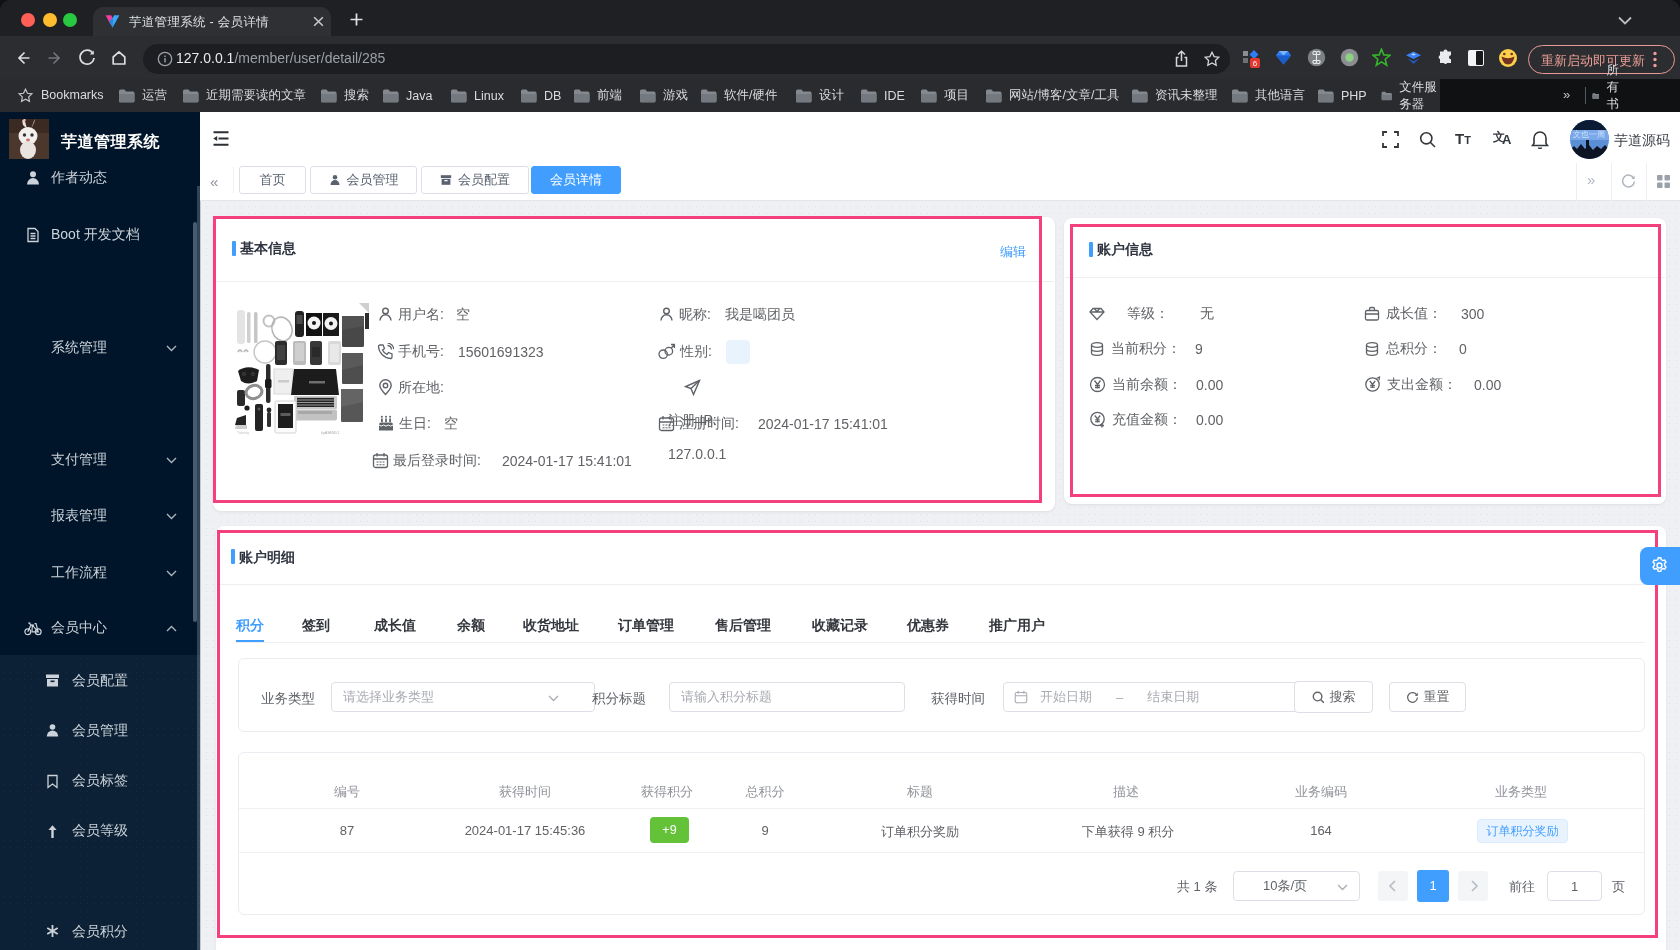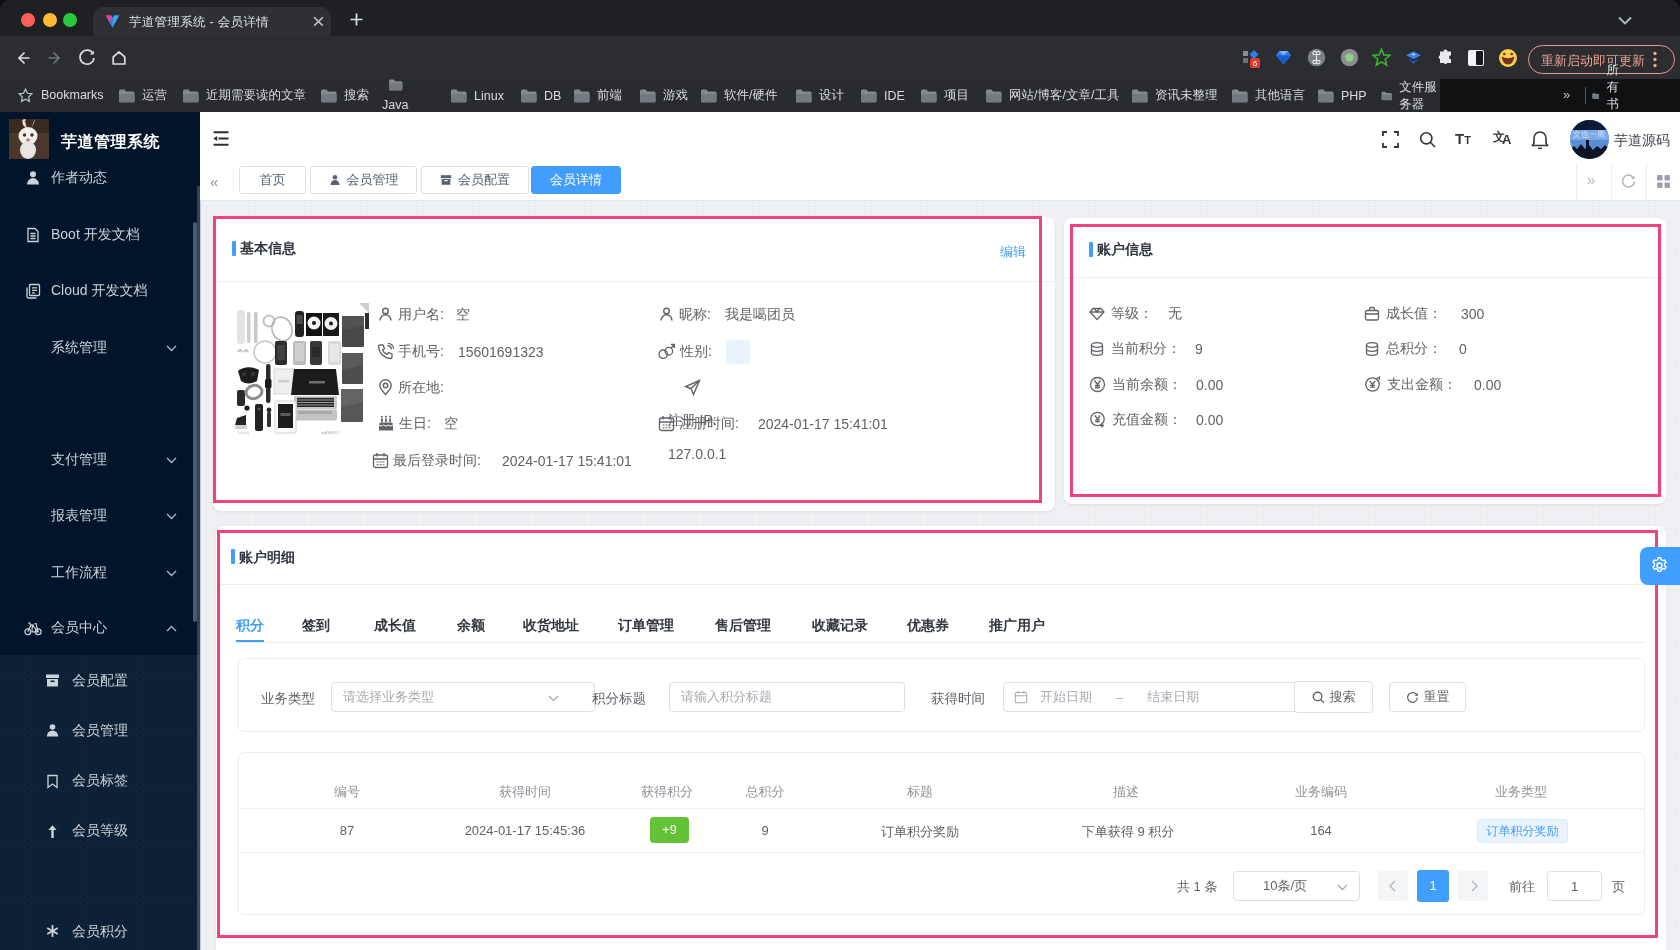--- a/index.html
+++ b/index.html
@@ -82,20 +82,34 @@
       <svg class="abs" style="left:46px;top:13px;" width="18" height="18" viewBox="0 0 18 18">
           <path d="M7.5 3.5 L13 9 L7.5 14.5 M13 9 H2.5" stroke="#70747a" stroke-width="1.7" fill="none"></path>
         </svg>
       <svg class="abs" style="left:78px;top:13px;" width="18" height="18" viewBox="0 0 18 18">
           <path d="M15 4.5 A7 7 0 1 0 16 9" stroke="#dadce0" stroke-width="1.7" fill="none"></path>
           <path d="M15.8 1.5 L15.8 5.5 L11.8 5.5" fill="#dadce0" stroke="none"></path>
         </svg>
       <svg class="abs" style="left:110px;top:13px;" width="18" height="18" viewBox="0 0 18 18">
           <path d="M3.2 15 V8 L9 2.8 L14.8 8 V15 Z" stroke="#dadce0" stroke-width="1.7" fill="none" stroke-linejoin="round"></path>
         </svg>
+      <div id="urlpill">
+        <svg class="abs" style="left:14px;top:7px;" width="16" height="16" viewBox="0 0 16 16">
+            <circle cx="8" cy="8" r="6.7" stroke="#9aa0a6" stroke-width="1.3" fill="none"></circle>
+            <path d="M8 7 V11.4 M8 4.6 V6" stroke="#9aa0a6" stroke-width="1.4"></path>
+          </svg>
+        <span class="abs" style="left:33px;top:6px;font-size:14px;color:#e8eaed;">127.0.0.1<span style="color:#9aa0a6;">/member/user/detail/285</span></span>
+        <svg class="abs" style="left:1030px;top:6px;" width="17" height="18" viewBox="0 0 17 18">
+            <path d="M8.5 1.5 V11 M5 4.5 L8.5 1.2 L12 4.5" stroke="#d4d6d9" stroke-width="1.5" fill="none"></path>
+            <path d="M5.5 7.5 H3.5 V16 H13.5 V7.5 H11.5" stroke="#d4d6d9" stroke-width="1.5" fill="none"></path>
+          </svg>
+        <svg class="abs" style="left:1061px;top:7px;" width="16" height="16" viewBox="0 0 16 16">
+            <path d="M8 1.3 L10.1 5.6 L14.8 6.2 L11.4 9.5 L12.2 14.2 L8 11.9 L3.8 14.2 L4.6 9.5 L1.2 6.2 L5.9 5.6 Z" stroke="#d4d6d9" stroke-width="1.3" fill="none"></path>
+          </svg>
+      </div>
 
       <svg class="abs" style="left:1242px;top:13px;" width="19" height="19" viewBox="0 0 19 19">
           <rect x="1" y="2" width="5" height="5" fill="#8a8d91"></rect>
           <rect x="1" y="9" width="5" height="5" fill="#6e7174"></rect>
           <path d="M12 1 L16.5 5.5 L12 10 L7.5 5.5 Z" fill="#2f7df0"></path>
           <rect x="8" y="9" width="10" height="10" rx="2" fill="#e4392e"></rect>
           <text x="13" y="17" font-size="8" fill="#fff" text-anchor="middle" font-family="Liberation Sans">6</text>
         </svg>
       <svg class="abs" style="left:1275px;top:13px;" width="17" height="17" viewBox="0 0 17 17">
           <path d="M4 2 H13 L16 6.5 L8.5 15.5 L1 6.5 Z" fill="#2f7df0"></path>
@@ -158,21 +172,21 @@
           </svg>
           <span class="bktxt">近期需要读的文章</span>
         </div>
       <div class="bkitem" style="left:320px;">
           <svg width="17" height="14" viewBox="0 0 17 14">
             <path d="M1 2 a1.5 1.5 0 0 1 1.5 -1.5 h4 l1.5 2 h7 a1.5 1.5 0 0 1 1.5 1.5 v8 a1.5 1.5 0 0 1 -1.5 1.5 h-12.5 a1.5 1.5 0 0 1 -1.5 -1.5 Z" fill="#84898f"></path>
             <path d="M1 5 h15.5 v6.5 a1.5 1.5 0 0 1 -1.5 1.5 h-12.5 a1.5 1.5 0 0 1 -1.5 -1.5 Z" fill="#74797f"></path>
           </svg>
           <span class="bktxt">搜索</span>
         </div>
-      <div class="bkitem" style="left:382px;flex-direction:column;">
+      <div class="bkitem" style="left:382px;">
           <svg width="17" height="14" viewBox="0 0 17 14">
             <path d="M1 2 a1.5 1.5 0 0 1 1.5 -1.5 h4 l1.5 2 h7 a1.5 1.5 0 0 1 1.5 1.5 v8 a1.5 1.5 0 0 1 -1.5 1.5 h-12.5 a1.5 1.5 0 0 1 -1.5 -1.5 Z" fill="#84898f"></path>
             <path d="M1 5 h15.5 v6.5 a1.5 1.5 0 0 1 -1.5 1.5 h-12.5 a1.5 1.5 0 0 1 -1.5 -1.5 Z" fill="#74797f"></path>
           </svg>
           <span class="bktxt">Java</span>
         </div>
       <div class="bkitem" style="left:450px;">
           <svg width="17" height="14" viewBox="0 0 17 14">
             <path d="M1 2 a1.5 1.5 0 0 1 1.5 -1.5 h4 l1.5 2 h7 a1.5 1.5 0 0 1 1.5 1.5 v8 a1.5 1.5 0 0 1 -1.5 1.5 h-12.5 a1.5 1.5 0 0 1 -1.5 -1.5 Z" fill="#84898f"></path>
             <path d="M1 5 h15.5 v6.5 a1.5 1.5 0 0 1 -1.5 1.5 h-12.5 a1.5 1.5 0 0 1 -1.5 -1.5 Z" fill="#74797f"></path>
@@ -296,27 +310,20 @@
             <path d="M2 14.5 a6 6.4 0 0 1 12 0 Z"></path>
           </svg>
           <span class="txt">作者动态</span>
         </div>
       <div class="mi" style="top:95px;">
           <svg style="left:25px;" width="16" height="16" viewBox="0 0 16 16" fill="none" stroke="#ccd2da" stroke-width="1.3">
             <path d="M3 1.5 h7 l3 3 v10 h-10 Z"></path>
             <path d="M5.5 6.5 h5 M5.5 9 h5 M5.5 11.5 h5"></path>
           </svg>
           <span class="txt">Boot 开发文档</span>
-        </div>
-      <div class="mi" style="top:151px;">
-          <svg style="left:25px;" width="16" height="16" viewBox="0 0 16 16" fill="none" stroke="#ccd2da" stroke-width="1.3">
-            <rect x="4.5" y="1.5" width="10" height="11" rx="1"></rect>
-            <path d="M2 4.5 v9 a1.5 1.5 0 0 0 1.5 1.5 h8 M7 4.8 h5 M7 7.3 h5 M7 9.8 h3"></path>
-          </svg>
-          <span class="txt">Cloud 开发文档</span>
         </div>
       <div class="mi" style="top:207.5px;">
           <span class="txt">系统管理</span>
           <svg class="chev" style="top:25px;" width="11" height="7" viewBox="0 0 11 7">
             <path d="M1 1 L5.5 5.5 L10 1" stroke="#aab4bd" stroke-width="1.4" fill="none"></path>
           </svg>
         </div>
       <div class="mi" style="top:319.5px;padding-left:46px;">
           <span class="txt">支付管理</span>
           <svg class="chev" style="top:25px;" width="11" height="7" viewBox="0 0 11 7">
@@ -593,21 +600,21 @@
           <path d="M4.5 10 h2 M7.5 10 h2 M10.5 10 h2 M4.5 12.8 h2 M7.5 12.8 h2 M10.5 12.8 h2" stroke-width="1.1"></path>
         </svg>
         <span class="lbl">注册时间:</span>
         <span class="val" style="margin-left:15px;">2024-01-17 15:41:01</span>
       </div>
     
     <div class="card" style="left:1064px;top:106px;width:602px;height:286px;"></div>
     <div class="cbar" style="left:1089px;top:130px;"></div>
     <span class="ctitle" style="left:1097px;top:129px;">账户信息</span>
     <div class="divider" style="left:1065px;top:165px;width:600px;"></div>
-    <div class="row" style="left:1089px;top:193px;height:17px;gap:6px;">
+    <div class="row" style="left:1089px;top:193px;height:17px;gap:22px;">
         <svg width="16" height="16" viewBox="0 0 16 16" fill="none" stroke="#5f6368" stroke-width="1.3">
           <path d="M4 2.5 h8 l3 3.5 l-7 7.5 l-7 -7.5 Z"></path>
           <path d="M5.5 2.5 L8 6 L10.5 2.5 M1 6 H15"></path>
         </svg>
         <span class="lbl">等级：</span>
         <span class="val" style="margin-left:9px;">无</span>
       </div>
     <div class="row" style="left:1089px;top:228px;height:17px;gap:6px;">
         <svg width="16" height="16" viewBox="0 0 16 16" fill="none" stroke="#5f6368" stroke-width="1.3">
           <ellipse cx="8" cy="4" rx="5.5" ry="2.3"></ellipse>

